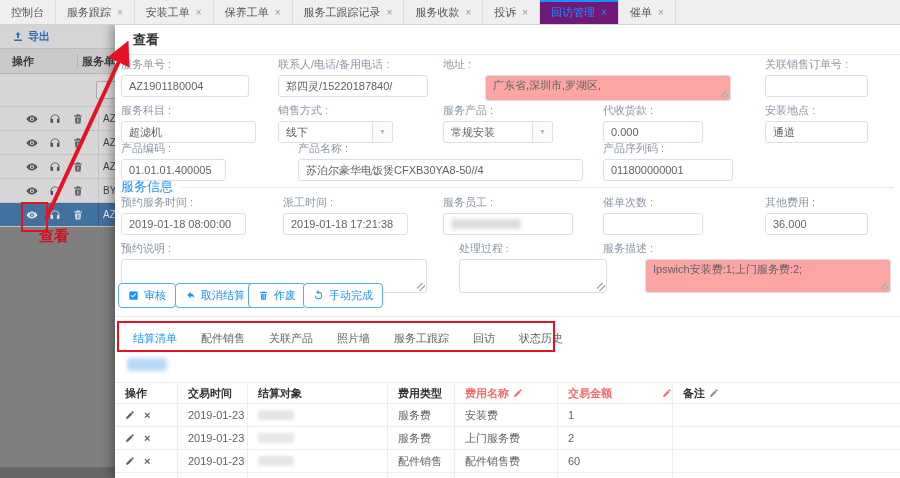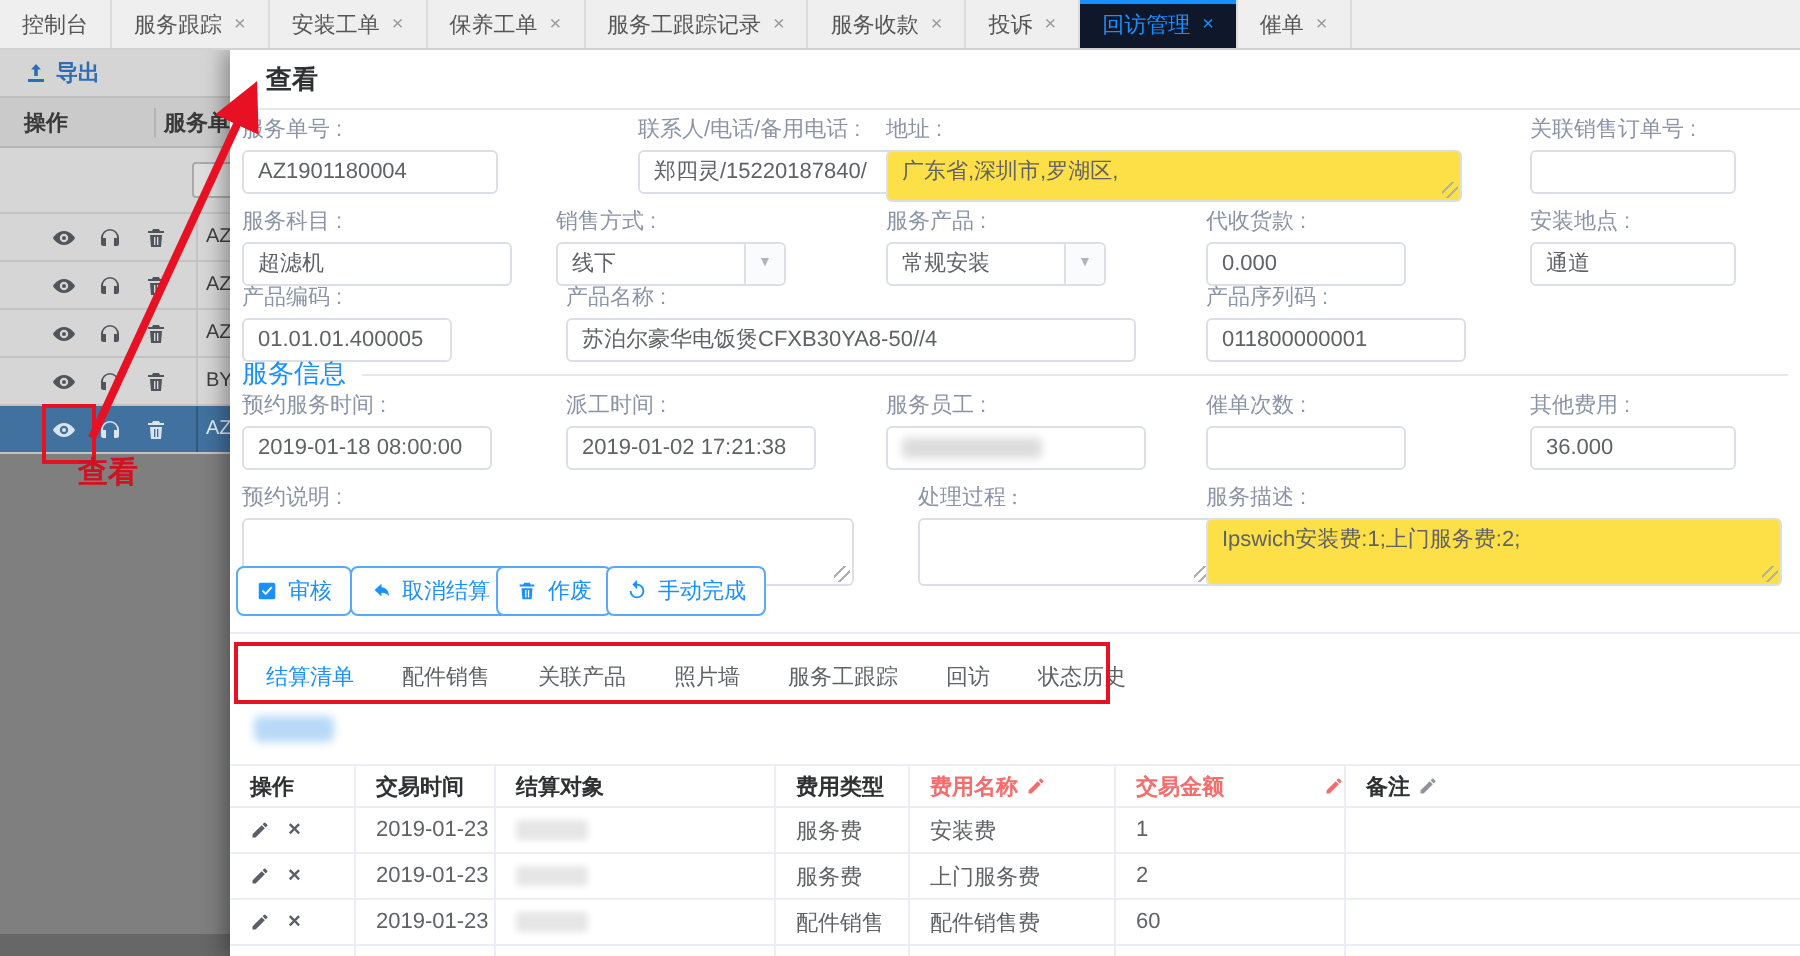--- a/index.html
+++ b/index.html
@@ -5,21 +5,21 @@
   * { margin:0; padding:0; box-sizing:border-box; }
   html,body { width:900px; height:478px; overflow:hidden; }
   body { font-family:"Liberation Sans","DejaVu Sans",sans-serif; font-size:11px; background:#7f7f7f; position:relative; }
 
   
   .tabbar { position:absolute; left:0; top:0; width:900px; height:25px; background:#efefef;
             border-bottom:1px solid #d2d2d2; display:flex; z-index:30; }
   .ttab { display:flex; align-items:center; gap:6px; padding:0 11px; border-right:1px solid #dcdcdc;
           color:#555; white-space:nowrap; cursor:default; }
   .ttab .x { color:#999; font-size:10px; }
-  .ttab.active { color:#1890ff; background:#0f172a; box-shadow:inset 0 2px 0 #1890ff; }
+  .ttab.active { color:#1890ff; background:#701a75; box-shadow:inset 0 2px 0 #1890ff; }
   .ttab.active .x { color:#1890ff; }
 
   
   .leftbg { position:absolute; left:0; top:25px; width:115px; height:372px; background:#7f7f7f; overflow:hidden; z-index:1; }
   .ltoolbar { height:24px; background:#d5d5d5; border-bottom:1px solid #bdbdbd; display:flex; align-items:center; padding-left:12px; }
   .exportbtn { color:#2d6db5; display:flex; align-items:center; gap:4px; font-weight:bold; }
   .lheader { height:25px; background:#cacaca; border-bottom:1px solid #b5b5b5; display:flex; align-items:center; color:#3a3a3a; font-weight:bold; }
   .lheader .hc1 { width:93px; padding-left:12px; }
   .lheader .hc2 { border-left:1px solid #b5b5b5; padding-left:4px; white-space:nowrap; }
   .lfilter { height:33px; background:#d6d6d6; border-bottom:1px solid #c3c3c3; position:relative; }
@@ -40,21 +40,21 @@
   
   .modal { position:absolute; left:115px; top:25px; width:785px; height:453px; background:#fff;
            box-shadow:-3px 0 10px rgba(0,0,0,.35); z-index:5; overflow:hidden; }
   .mhead { height:30px; border-bottom:1px solid #e8e8e8; display:flex; align-items:center; padding-left:18px; }
   .mtitle { font-size:13px; font-weight:bold; color:#303133; }
 
   .field { position:absolute; }
   .lbl { display:block; color:#8a94a6; margin-bottom:3px; white-space:nowrap; }
   .ibox { height:22px; line-height:20px; border:1px solid #dcdfe6; border-radius:3px; background:#fff;
           padding:0 7px; color:#606266; white-space:nowrap; overflow:hidden; position:relative; }
-  .ibox.gray, .tarea.gray { background:#fde047; }
+  .ibox.gray, .tarea.gray { background:#fca5a5;margin-left:42px; }
   .tarea { border:1px solid #dcdfe6; border-radius:3px; background:#fff; padding:2px 7px; color:#606266;
            position:relative; overflow:hidden; }
   .resize::after { content:""; position:absolute; right:1px; bottom:1px; width:8px; height:8px;
       background:linear-gradient(-45deg, transparent 0 30%, #b0b0b0 30% 40%, transparent 40% 60%, #b0b0b0 60% 70%, transparent 70%); }
   .selectbox { padding-right:24px; }
   .arrowbox { position:absolute; right:0; top:0; bottom:0; width:20px; border-left:1px solid #dcdfe6;
               background:#fafbfc; display:flex; align-items:center; justify-content:center; color:#b0b5bd; font-size:7px; }
   .sectitle { position:absolute; left:6px; top:153px; right:6px; display:flex; align-items:center; gap:8px; }
   .sectitle span { color:#1890ff; font-size:13px; white-space:nowrap; }
   .sectitle i { flex:1; border-top:1px solid #e4e7ed; }
@@ -272,21 +272,21 @@
 
 <div class="modal">
   <div class="mhead">
     <span class="mtitle">查看</span>
   </div>
 
   <div class="field" style="left:6px; top:32px; width:128px;">
     <span class="lbl">服务单号 :</span>
     <div class="ibox">AZ1901180004</div>
   </div>
-  <div class="field" style="left:163px; top:32px; width:150px;margin-left:41px;">
+  <div class="field" style="left:163px; top:32px; width:150px;">
     <span class="lbl">联系人/电话/备用电话 :</span>
     <div class="ibox">郑四灵/15220187840/</div>
   </div>
   <div class="field" style="left:328px; top:32px; width:288px;">
     <span class="lbl">地址 :</span>
     <div class="tarea gray resize" style="height:26px;">广东省,深圳市,罗湖区,</div>
   </div>
   <div class="field" style="left:650px; top:32px; width:103px;">
     <span class="lbl">关联销售订单号 :</span>
     <div class="ibox"></div>
@@ -310,41 +310,41 @@
   </div>
   <div class="field" style="left:650px; top:78px; width:103px;">
     <span class="lbl">安装地点 :</span>
     <div class="ibox">通道</div>
   </div>
 
   <div class="field" style="left:6px; top:116px; width:105px;">
     <span class="lbl">产品编码 :</span>
     <div class="ibox">01.01.01.400005</div>
   </div>
-  <div class="field" style="left:168px; top:116px; width:285px;">
+  <div class="field" style="left:183px; top:116px; width:285px;">
     <span class="lbl">产品名称 :</span>
     <div class="ibox">苏泊尔豪华电饭煲CFXB30YA8-50//4</div>
   </div>
   <div class="field" style="left:488px; top:116px; width:130px;">
     <span class="lbl">产品序列码 :</span>
     <div class="ibox">011800000001</div>
   </div>
 
   <div class="sectitle">
     <span>服务信息</span>
       <i></i>
   </div>
 
   <div class="field" style="left:6px; top:170px; width:125px;">
     <span class="lbl">预约服务时间 :</span>
     <div class="ibox">2019-01-18 08:00:00</div>
   </div>
   <div class="field" style="left:168px; top:170px; width:125px;">
     <span class="lbl">派工时间 :</span>
-    <div class="ibox">2019-01-02 17:21:38</div>
+    <div class="ibox">2019-01-18 17:21:38</div>
   </div>
   <div class="field" style="left:328px; top:170px; width:130px;">
     <span class="lbl">服务员工 :</span>
     <div class="ibox"><span class="blur-blob"></span></div>
   </div>
   <div class="field" style="left:488px; top:170px; width:100px;">
     <span class="lbl">催单次数 :</span>
     <div class="ibox"></div>
   </div>
   <div class="field" style="left:650px; top:170px; width:103px;">

